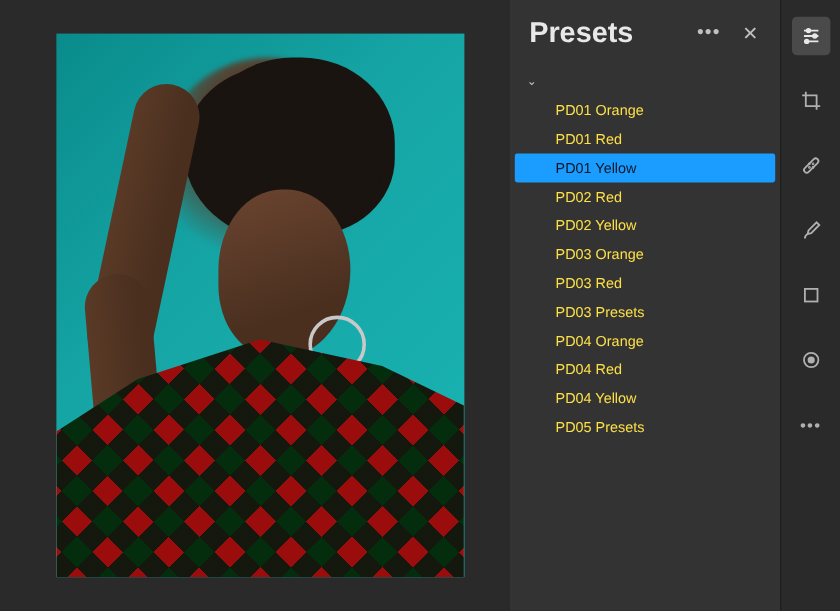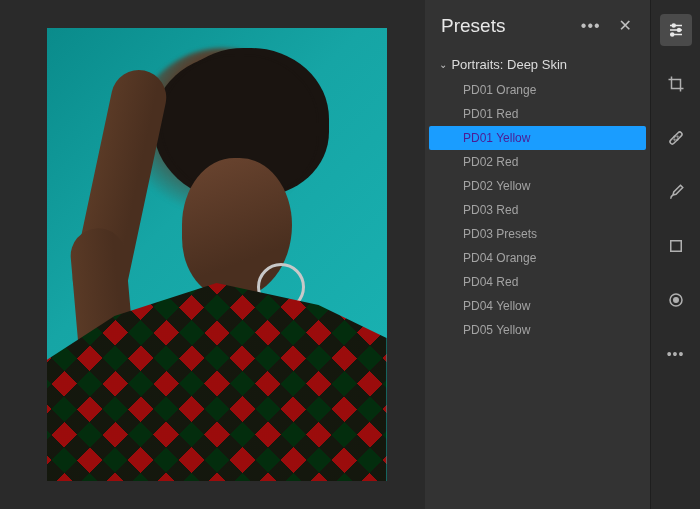--- a/index.html
+++ b/index.html
@@ -110,22 +110,22 @@
       flex-direction: column;
       padding: 0;
     }
     .panel-header {
       display: flex;
       align-items: center;
       padding: 14px 12px 14px 16px;
       color: #e8e8e8;
     }
     .panel-title {
-      font-size: 19px;
-      font-weight: 400;
+      font-size: 24px;
+      font-weight: 700;
       flex: 1;
     }
     .header-actions {
       display: flex;
       align-items: center;
       gap: 8px;
     }
     .more-btn {
       color: #c0c0c0;
       font-size: 16px;
@@ -155,30 +155,30 @@
     .chevron {
       display: inline-block;
       font-size: 10px;
       color: #c0c0c0;
     }
     .preset-list {
       list-style: none;
     }
     .preset-item {
       padding: 3px 8px 3px 34px;
-      color: #a3a3a3;
+      color: #fde047;
       font-size: 12px;
       line-height: 1.5;
       cursor: pointer;
       border-radius: 2px;
       margin: 0 4px;
     }
     .preset-item.selected {
       background: #1a9dff;
-      color: #4c1d95;
+      color: #0f172a;
     }
     .toolbar {
       width: 50px;
       background: #2a2a2a;
       display: flex;
       flex-direction: column;
       align-items: center;
       padding: 14px 0;
       gap: 22px;
       border-left: 1px solid #1e1e1e;
@@ -225,34 +225,34 @@
       <span class="panel-title">Presets</span>
       <div class="header-actions">
         <span class="more-btn">•••</span>
         <span class="close-btn">✕</span>
       </div>
     </div>
 
     <div class="preset-group">
       <div class="group-header">
         <span class="chevron">⌄</span>
-        <span>Portraits: Deep Skin</span>
       </div>
       <ul class="preset-list" id="preset-list">
           <li class="preset-item">PD01 Orange</li>
           <li class="preset-item">PD01 Red</li>
           <li class="preset-item selected">PD01 Yellow</li>
           <li class="preset-item">PD02 Red</li>
           <li class="preset-item">PD02 Yellow</li>
+          <li class="preset-item">PD03 Orange</li>
           <li class="preset-item">PD03 Red</li>
           <li class="preset-item">PD03 Presets</li>
           <li class="preset-item">PD04 Orange</li>
           <li class="preset-item">PD04 Red</li>
           <li class="preset-item">PD04 Yellow</li>
-          <li class="preset-item">PD05 Yellow</li>
+          <li class="preset-item">PD05 Presets</li>
         </ul>
     </div>
   </div>
 
   <div class="toolbar">
     <div class="tool-btn active">
       <svg viewBox="0 0 24 24" fill="none" stroke="currentColor" stroke-width="2">
         <line x1="4" y1="6" x2="20" y2="6"></line>
           <circle cx="9" cy="6" r="2" fill="currentColor"></circle>
         <line x1="4" y1="12" x2="20" y2="12"></line>

